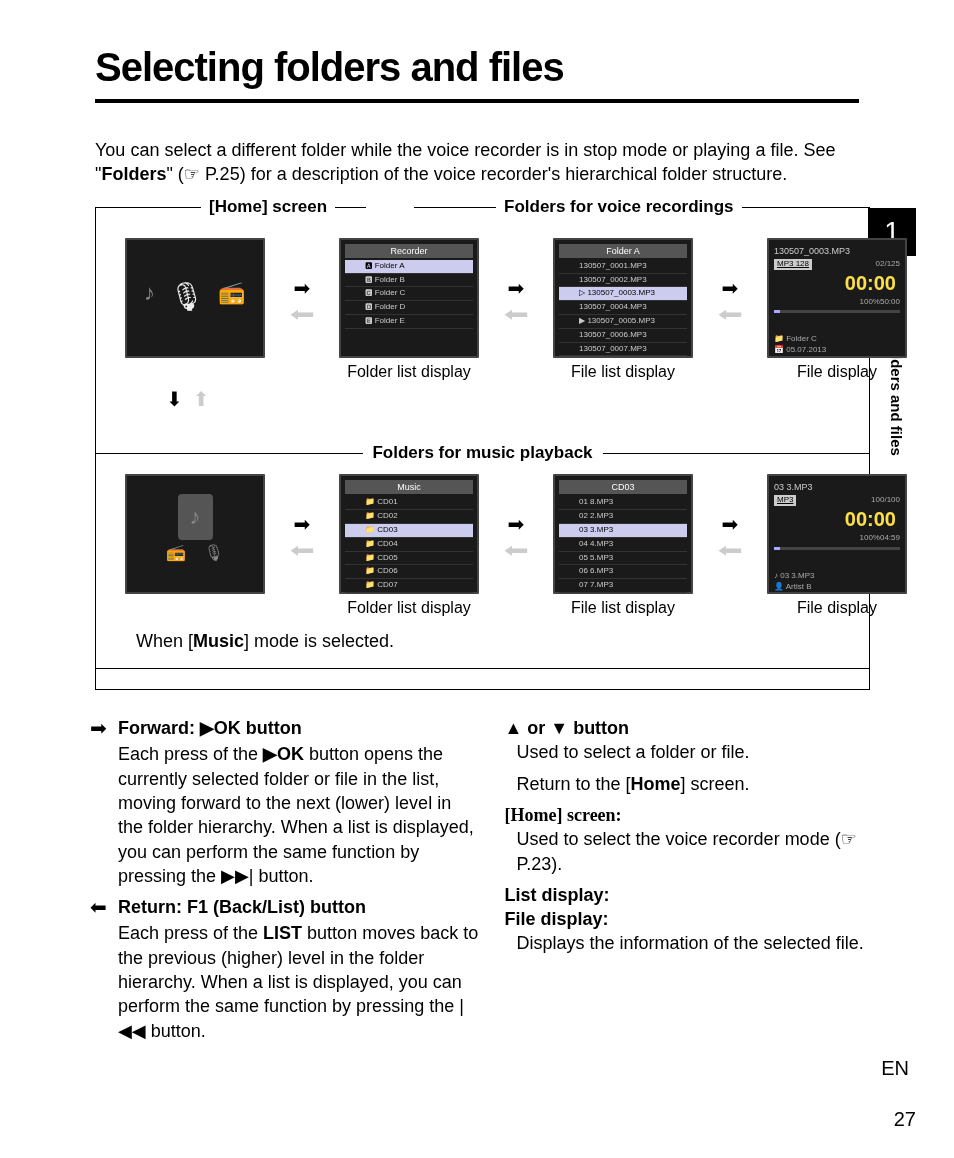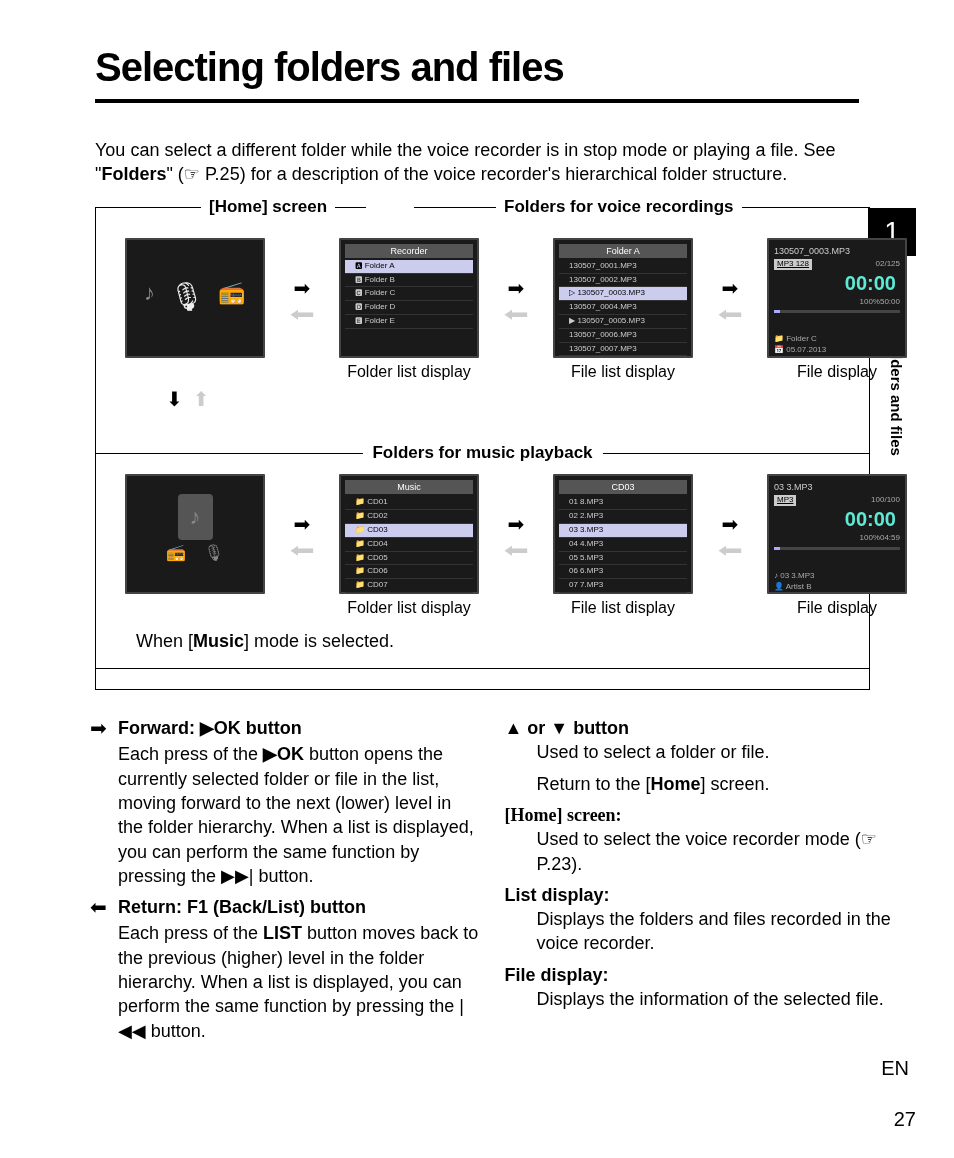--- a/index.html
+++ b/index.html
@@ -95,36 +95,36 @@
 
   .cols2 {
     display:flex; margin: 26px 60px 0 90px; gap: 25px;
   }
   .cols2 > div { flex:1; font-size: 18px; }
   .h-item { display:flex; margin-bottom: 2px; }
   .h-prefix { width: 28px; flex-shrink:0; font-size:20px; line-height:1.2; }
   .h-head { font-weight:bold; font-size: 18px; }
   .h-head-serif { font-weight:bold; font-family: "Georgia", serif; font-size:19px; }
   .para { margin: 0 0 7px 28px; }
-  .para-in { margin: 0 0 7px 32px; }
+  .para-in { margin: 0 0 7px 12px; }
   .sub-h { font-weight:bold; margin-left:0; }
   .en { position:absolute; right: 45px; bottom: 76px; font-size: 20px; }
   .pg { position:absolute; right: 38px; bottom: 25px; font-size: 20px; }
 
   
   .s-list { padding: 4px; }
   .s-title { background:#555; color:#fff; text-align:center; font-size:9px; padding:1px 0; margin-bottom:2px;}
-  .s-row { border-bottom:1px solid #333; padding:1px 10px; font-size:8px; color:#ccc;}
+  .s-row { border-bottom:1px solid #333; padding:1px 20px; font-size:8px; color:#ccc;}
   .s-row.sel { background:#cce; color:#000; }
   .home-icons { display:flex; justify-content:center; gap:14px; margin-top:38px; font-size:22px; color:#888;}
   .home-icons .big { font-size:28px; color:#eee;}
   .home-icons.music { flex-direction:column; align-items:center; gap:2px; margin-top:18px;}
   .mbox { background:#555; padding:8px 12px; border-radius:4px; font-size:22px;}
   .file-disp { padding:5px; }
-  .fd-time { font-size:20px; text-align:right; color:#5eead4; font-weight:bold; padding-right:4px;}
+  .fd-time { font-size:20px; text-align:right; color:#fde047; font-weight:bold; padding-right:4px;}
   .fd-bar { height:3px; background:#444; margin:3px 0;}
   .fd-bar-fill { height:100%; width:5%; background:#aaf;}
   .fd-small { font-size:8px; color:#aaa; text-align:right;}
   .fd-title { font-size:9px; color:#ccc; padding-bottom:2px;}
   .fd-badge { background:#ccc; color:#000; font-size:8px; padding:0 3px; display:inline-block;text-decoration:underline;}
 </style>
 </head>
 <body>
 
 <h1 class="page-title">Selecting folders and files</h1>
@@ -317,20 +317,19 @@
   </div>
   <div>
     <div class="h-head">▲ or ▼ button</div>
     <p class="para-in">Used to select a folder or file.</p>
     <p class="para-in">
       <span>Return to the [</span><b>Home</b><span>] screen.</span>
     </p>
     <div class="sub-h" style="font-family:Georgia,serif">[Home] screen:</div>
     <p class="para-in">Used to select the voice recorder mode (☞ P.23).</p>
     <div class="sub-h">List display:</div>
-    <p class="para-in">Displays the folders and files recorded in the voice recorder.</p>
     <div class="sub-h">File display:</div>
     <p class="para-in">Displays the information of the selected file.</p>
   </div>
 </div>
 
 <div class="en">EN</div>
 <div class="pg">27</div>
 
 </body></html>

